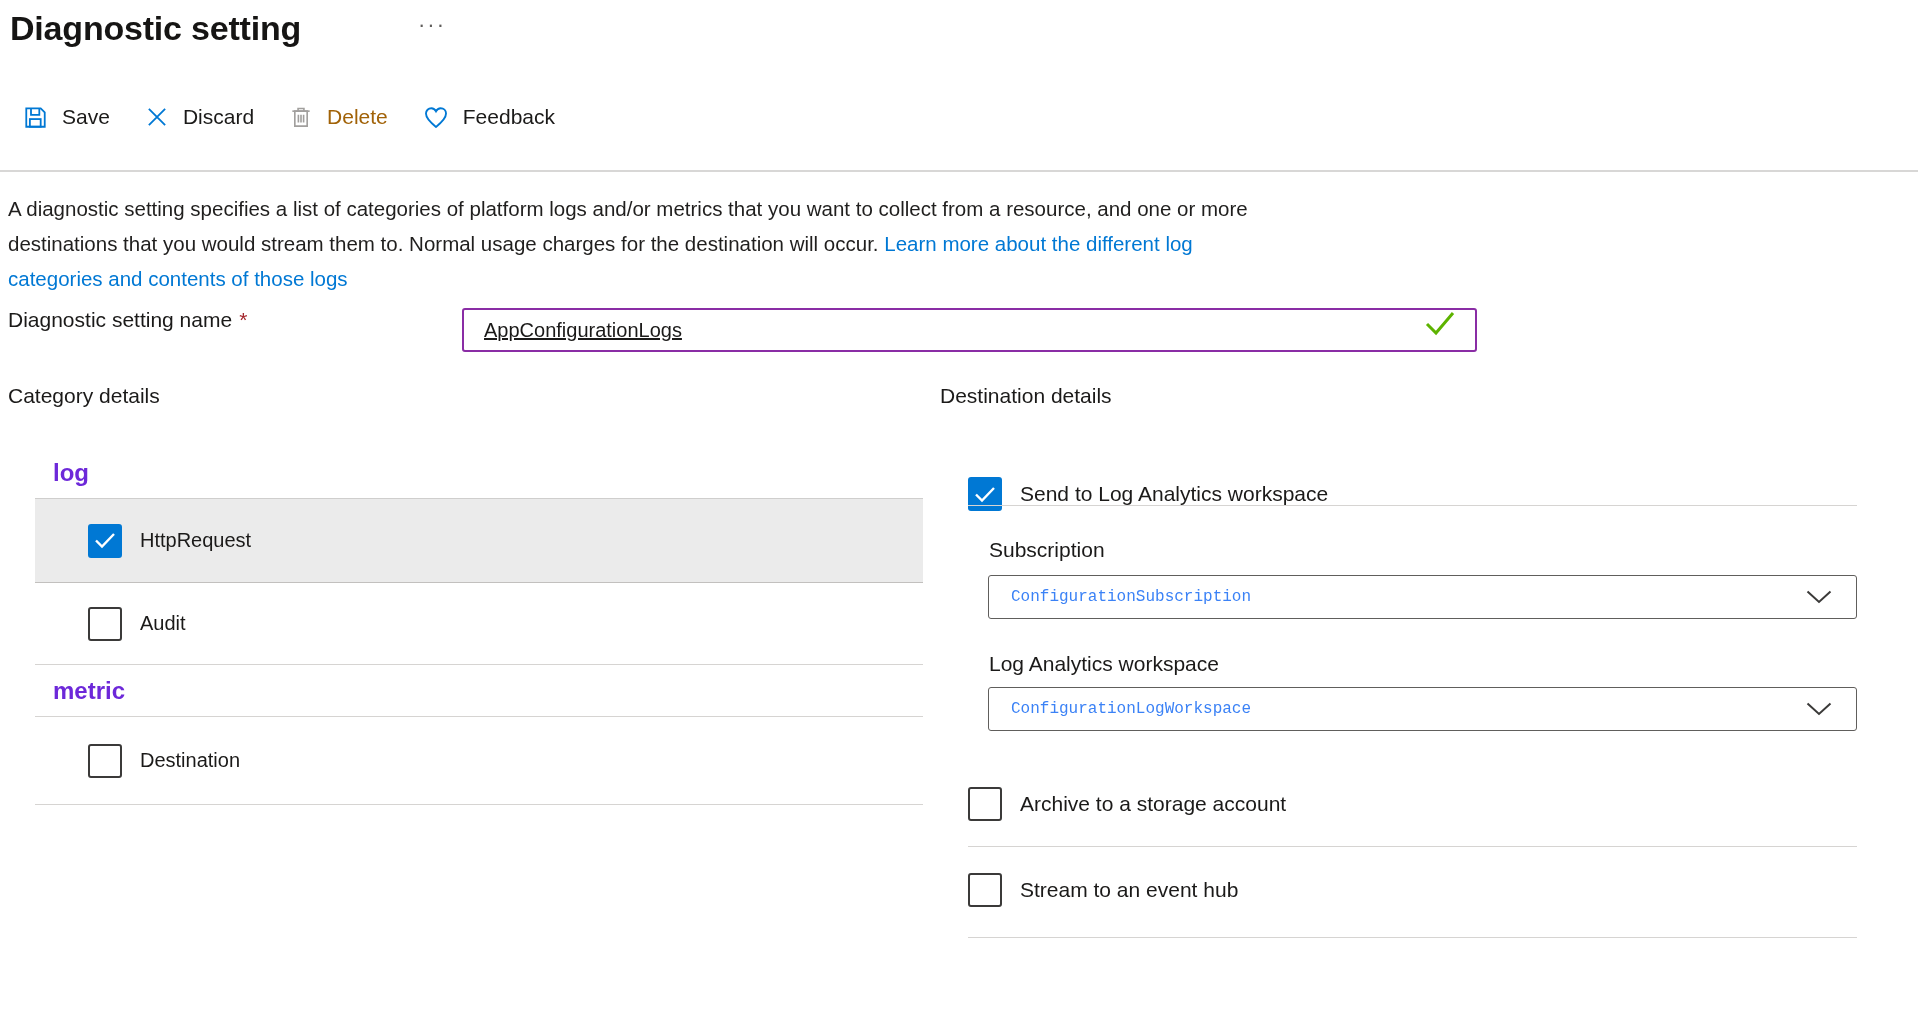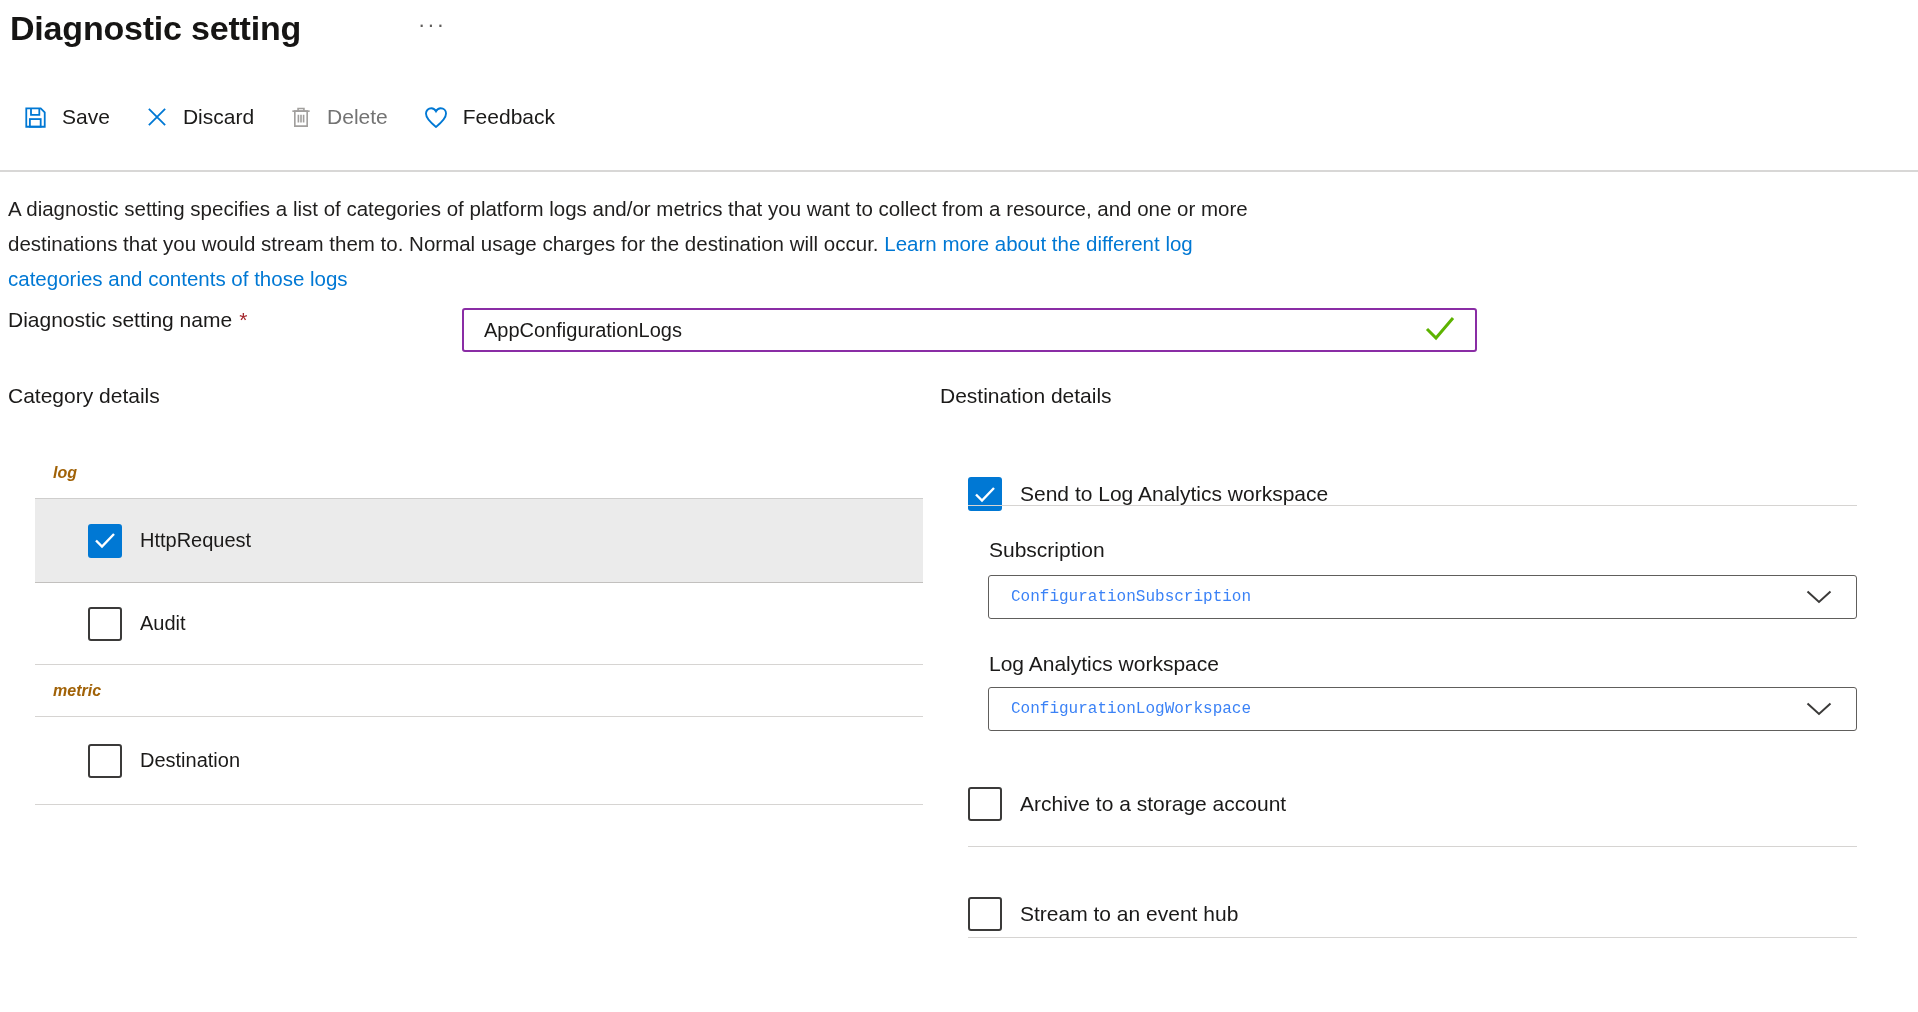--- a/index.html
+++ b/index.html
@@ -28,21 +28,21 @@
   
   .toolbar {
     position: absolute; left: 18px; top: 95px;
     display: flex; align-items: center; column-gap: 26px; height: 44px;
   }
   .tb-btn {
     background: none; border: none; cursor: pointer;
     display: flex; align-items: center; gap: 13px;
     font-family: inherit; font-size: 21px; color: #1b1a19; padding: 0 4px;
   }
-  .tb-btn.disabled { color: #737373; cursor: default; }
+  .tb-btn.disabled { color: #a16207; cursor: default; }
   .tb-btn svg { display: block; }
 
   .divider-top {
     position: absolute; left: 0; top: 170px; width: 1918px; height: 2px;
     background: #d8d7d6;
   }
 
   
   .description {
     position: absolute; left: 8px; top: 191px;
@@ -52,38 +52,38 @@
 
   
   .name-label {
     position: absolute; left: 8px; top: 308px; height: 44px;
     display: flex; align-items: flex-start; font-size: 21px; color: #1b1a19;
   }
   .name-label .req { color: #a4262c; margin-left: 7px; }
   .name-input-wrap {
     position: absolute; left: 462px; top: 308px; width: 1015px; height: 44px;
     border: 2px solid #8A2DA5; border-radius: 3px; background: #fff;
-    display: flex; align-items: center; padding: 0 19px 0 20px;
+    display: flex; padding: 0 19px 0 20px; text-decoration: underline;
   }
   .name-input-wrap input {
     flex: 1; border: none; outline: none; font-family: inherit;
     font-size: 20px; color: #1b1a19; background: transparent;
   }
   .valid-check { margin-left: 12px; flex: none; display: block; }
 
   
   .section-title { position: absolute; top: 384px; font-size: 21px; color: #1b1a19; }
   .section-title.cat { left: 8px; }
   .section-title.dest { left: 940px; }
 
   
   .cat-col { position: absolute; left: 35px; top: 448px; width: 888px; }
   .cat-group-header {
     height: 50px; display: flex; align-items: center;
-    padding-left: 18px; font-size: 16px; font-weight: 700; color: #a16207; font-style: italic;
+    padding-left: 18px; font-size: 24px; font-weight: 700; color: #6d28d9;
   }
   .cat-group-header.bordered { border-bottom: 1px solid #d6d4d2; height: 52px; }
   .cat-row {
     display: flex; align-items: center; padding-left: 53px;
   }
   .cat-row.r1 { height: 85px; background: #ebebeb;
     border-top: 1px solid #cfcecd; border-bottom: 1px solid #c2c0be; }
   .cat-row.r2 { height: 82px; border-bottom: 1px solid #d6d4d2; }
   .cat-row.r3 { height: 88px; border-bottom: 1px solid #d6d4d2; }
   .cat-row .row-label { margin-left: 18px; font-size: 20px; color: #1b1a19; }
@@ -248,21 +248,21 @@
   </div>
 
   <div class="dest-row" style="top:338px;">
     <span class="cb">
       
     </span>
     <span class="row-label">Archive to a storage account</span>
   </div>
   <div class="dest-divider" style="top:398px;"></div>
 
-  <div class="dest-row" style="top:448px;">
+  <div class="dest-row" style="top:424px;">
     <span class="cb">
       
     </span>
     <span class="row-label">Stream to an event hub</span>
   </div>
   <div class="dest-divider" style="top:489px;"></div>
 
 </div>
 
 </body></html>

